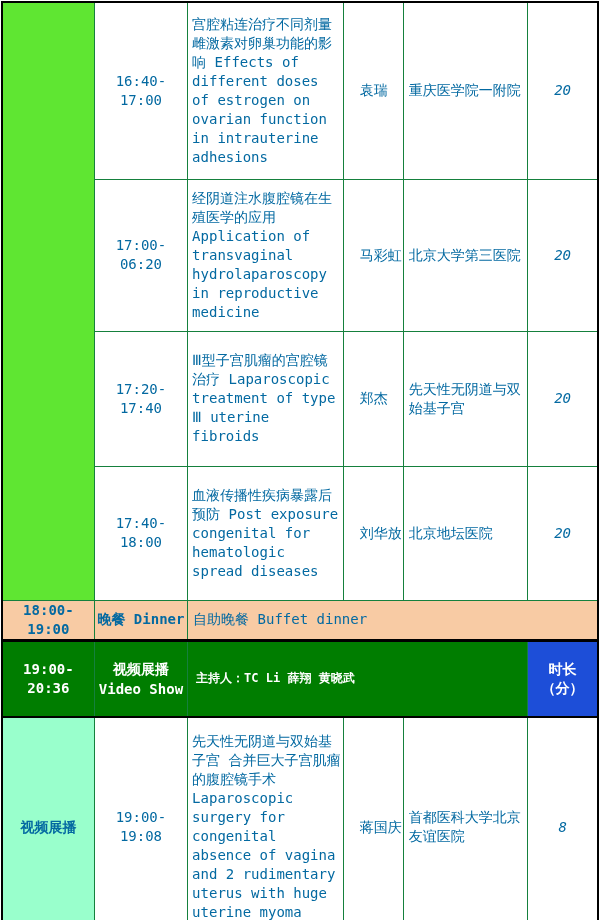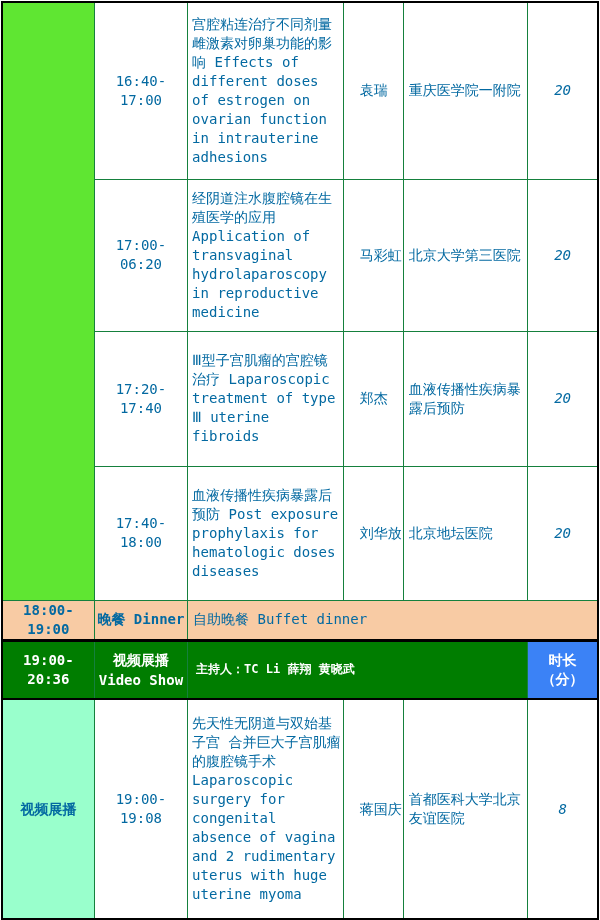--- a/index.html
+++ b/index.html
@@ -12,21 +12,21 @@
   .c-title{text-align:left;padding:1px 1px 1px 4px;}
   .c-speaker{text-align:left;padding-left:16px;}
   .c-inst{text-align:left;padding-left:5px;}
   .c-dur{text-align:center;font-style:italic;}
   .bg-green{background:#5FE632;}
   .row-dinner td{background:#F8CBA4;}
   .row-dinner .c-time,.row-dinner .c-label{font-weight:bold;}
   .row-dinner .c-detail{padding-left:5px;margin-left:8px;}
   .row-vsheader td{background:#007D00;color:#fff;font-weight:bold;
                    border-top:3px solid #000;border-bottom:2px solid #000;}
-  .row-vsheader .c-durhead{background:#3b82f6;text-align:center;padding:8px;}
+  .row-vsheader .c-durhead{background:#1d4ed8;text-align:center;padding:8px;}
   .row-vsheader .c-time{font-size:14px;}
   .row-vsheader .c-label{text-align:center;line-height:20px;}
   .row-vsheader .c-mods{padding-left:8px;font-size:12px;}
   .bg-mint{background:#99FFCC;font-weight:bold;text-align:center;}
 </style>
 </head>
 <body>
 
 <table>
   <colgroup>
@@ -53,39 +53,39 @@
     <td class="c-title">经阴道注水腹腔镜在生殖医学的应用 Application of transvaginal hydrolaparoscopy in reproductive medicine</td>
     <td class="c-speaker">马彩虹</td>
     <td class="c-inst">北京大学第三医院</td>
     <td class="c-dur">20</td>
   </tr>
 
   <tr style="height:135px">
     <td class="c-time">17:20-17:40</td>
     <td class="c-title">Ⅲ型子宫肌瘤的宫腔镜治疗 Laparoscopic treatment of type Ⅲ uterine fibroids</td>
     <td class="c-speaker">郑杰</td>
-    <td class="c-inst">血液传播性疾病暴露后预防</td>
+    <td class="c-inst">先天性无阴道与双始基子宫</td>
     <td class="c-dur">20</td>
   </tr>
 
   <tr style="height:134px">
     <td class="c-time">17:40-18:00</td>
-    <td class="c-title">血液传播性疾病暴露后预防 Post exposure prophylaxis for hematologic doses diseases</td>
+    <td class="c-title">血液传播性疾病暴露后预防 Post exposure congenital for hematologic spread diseases</td>
     <td class="c-speaker">刘华放</td>
     <td class="c-inst">北京地坛医院</td>
     <td class="c-dur">20</td>
   </tr>
 
   <tr class="row-dinner" style="height:37px">
     <td class="c-time">18:00-19:00</td>
     <td class="c-label c-time">晚餐 Dinner</td>
     <td class="c-detail" colspan="4">自助晚餐 Buffet dinner</td>
   </tr>
 
-  <tr class="row-vsheader" style="height:59px">
+  <tr class="row-vsheader" style="height:77px">
     <td class="c-time">19:00-20:36</td>
     <td class="c-label">
       <div>视频展播</div>
       <div>Video Show</div>
     </td>
     <td class="c-mods" colspan="3">主持人：TC Li  薛翔  黄晓武</td>
     <td class="c-durhead">时长（分）</td>
   </tr>
 
   <tr style="height:220px">

